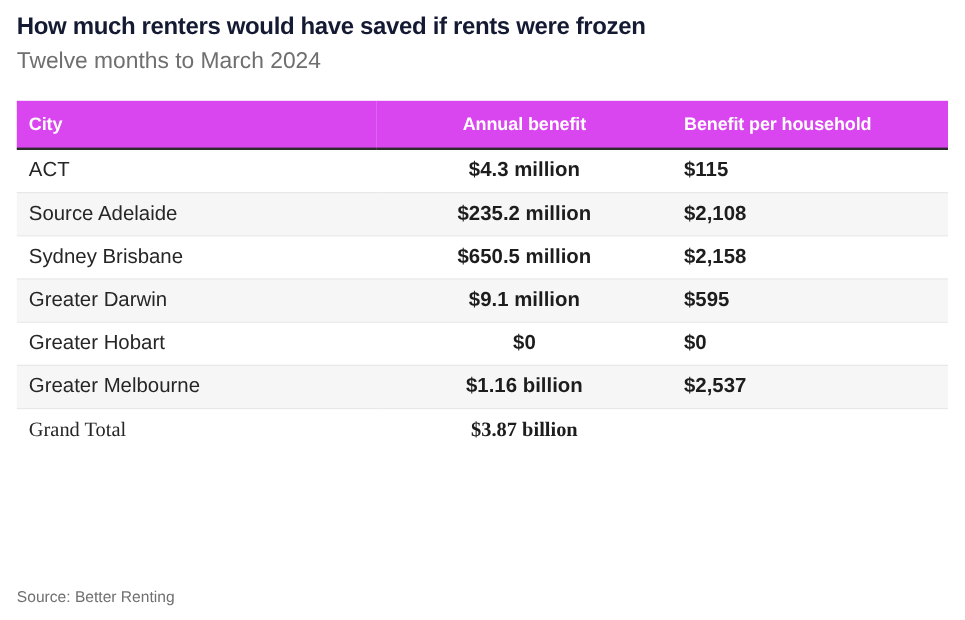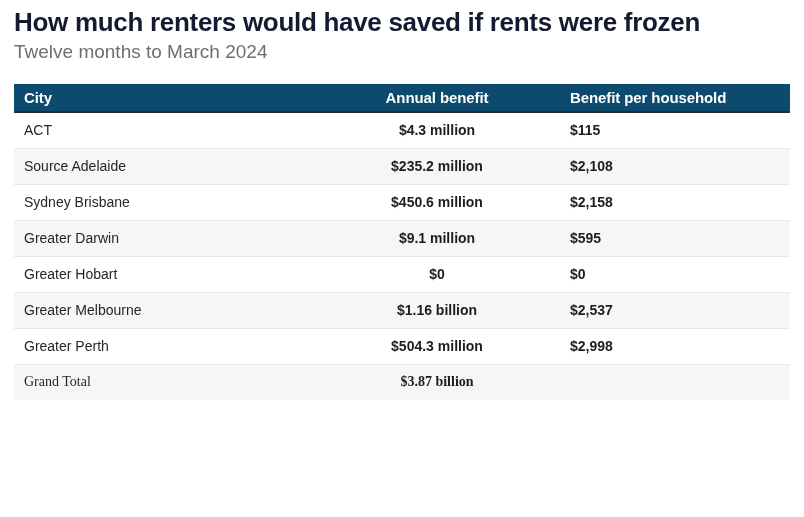--- a/index.html
+++ b/index.html
@@ -14,21 +14,21 @@
     overflow: hidden;
   }
   .page {
     position: relative;
     width: 804px;
     height: 517px;
     box-sizing: border-box;
     padding: 0 14px;
   }
   .title {
-    font-size: 26px;
+    font-size: 20px;
     font-weight: bold;
     color: #151a33;
     letter-spacing: -0.3px;
     padding-top: 8px;
     line-height: 28px;
     white-space: nowrap;
   }
   .subtitle {
     font-size: 19px;
     font-weight: normal;
@@ -38,46 +38,46 @@
   }
   .table-wrap {
     margin-top: 22px;
   }
   table.data-table {
     width: 776px;
     border-collapse: collapse;
     table-layout: fixed;
   }
   table.data-table thead th {
-    background: #0c4a6e;
+    background: #d946ef;
     color: #ffffff;
     font-size: 15px;
     font-weight: bold;
     letter-spacing: -0.1px;
-    height: 28px;
+    height: 40px;
     padding: 0 10px;
     border-bottom: 2px solid #2b2b2b;
     box-sizing: border-box;
   }
   th.col-city, td.col-city {
     text-align: left;
     width: 300px;
   }
   th.col-annual, td.col-annual {
     text-align: center;
     width: 246px;
   }
   th.col-household, td.col-household {
     text-align: left;
     width: 230px;
   }
   table.data-table tbody td {
     height: 36px;
     padding: 0 10px;
-    font-size: 14px;
+    font-size: 17px;
     color: #262626;
     border-bottom: 1px solid #e8e8e8;
     box-sizing: border-box;
     white-space: nowrap;
   }
   table.data-table tbody tr:nth-child(odd) td {
     background: #ffffff;
   }
   table.data-table tbody tr:nth-child(even) td {
     background: #f6f6f6;
@@ -125,46 +125,42 @@
           <td class="col-annual">$4.3 million</td>
           <td class="col-household">$115</td>
         </tr>
         <tr>
           <td class="col-city">Source Adelaide</td>
           <td class="col-annual">$235.2 million</td>
           <td class="col-household">$2,108</td>
         </tr>
         <tr>
           <td class="col-city">Sydney Brisbane</td>
-          <td class="col-annual">$450.6 million</td>
+          <td class="col-annual">$650.5 million</td>
           <td class="col-household">$2,158</td>
         </tr>
         <tr>
           <td class="col-city">Greater Darwin</td>
           <td class="col-annual">$9.1 million</td>
           <td class="col-household">$595</td>
         </tr>
         <tr>
           <td class="col-city">Greater Hobart</td>
           <td class="col-annual">$0</td>
           <td class="col-household">$0</td>
         </tr>
         <tr>
           <td class="col-city">Greater Melbourne</td>
           <td class="col-annual">$1.16 billion</td>
           <td class="col-household">$2,537</td>
         </tr>
         <tr>
-          <td class="col-city">Greater Perth</td>
-          <td class="col-annual">$504.3 million</td>
-          <td class="col-household">$2,998</td>
-        </tr>
-        <tr>
           <td class="col-city">Grand Total</td>
           <td class="col-annual">$3.87 billion</td>
           <td class="col-household"></td>
         </tr>
       </tbody>
     </table>
   </div>
 
+  <div class="source">Source: Better Renting</div>
 
 </div>
 
 </body></html>

